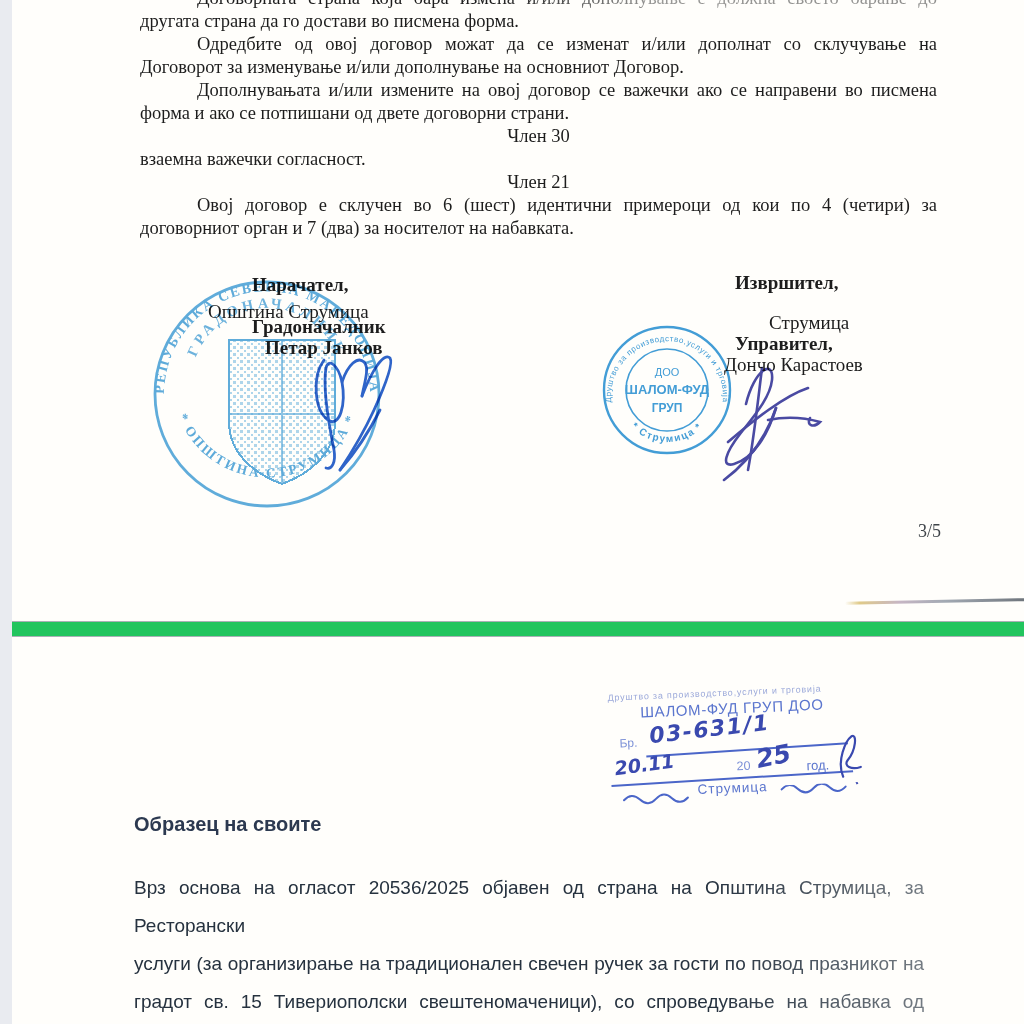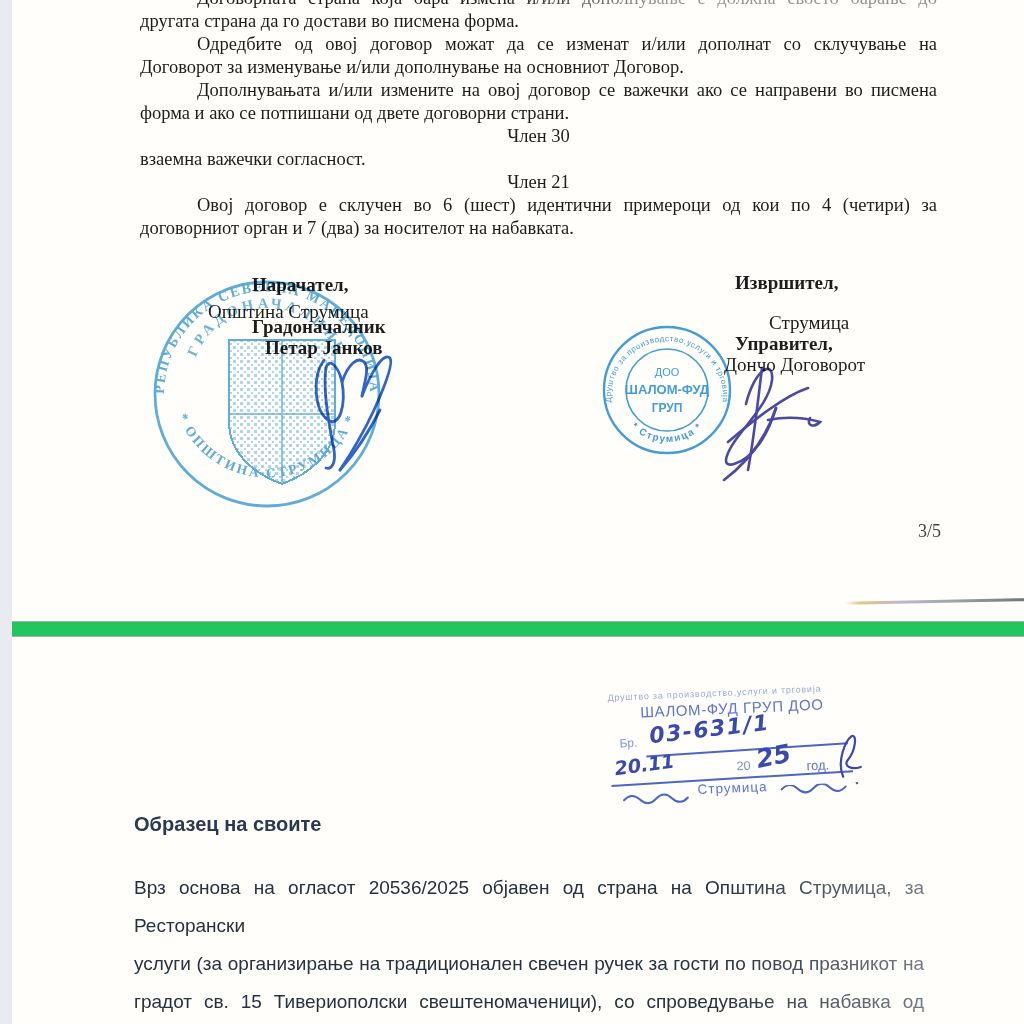--- a/index.html
+++ b/index.html
@@ -79,21 +79,21 @@
     <div class="line0-fade"></div>
 
     <div class="sig-line sig-bold" style="left:240px;top:274px;">Нарачател,</div>
     <div class="sig-line" style="left:196px;top:301px;">Општина Струмица</div>
     <div class="sig-line sig-bold" style="left:240px;top:316px;">Градоначалник</div>
     <div class="sig-line" style="left:253px;top:337px;font-weight:bold;">Петар Јанков</div>
 
     <div class="sig-line sig-bold" style="left:723px;top:272px;">Извршител,</div>
     <div class="sig-line" style="left:757px;top:312px;">Струмица</div>
     <div class="sig-line sig-bold" style="left:723px;top:333px;">Управител,</div>
-    <div class="sig-line" style="left:712px;top:354px;">Дончо Договорот</div>
+    <div class="sig-line" style="left:712px;top:354px;">Дончо Карастоев</div>
 
     <div class="stamp" style="left:137px;top:276px;opacity:.88;">
       <svg width="236" height="236" viewBox="0 0 236 236">
         <defs>
           <pattern id="stipple" width="7" height="7" patternUnits="userSpaceOnUse">
             <rect x="0" y="0" width="3" height="3" fill="#57a9dd"></rect>
             <rect x="4" y="4" width="2" height="2" fill="#57a9dd"></rect>
           </pattern>
           <path id="m-top" d="M 20,150 A 103,103 0 1 1 216,150" fill="none"></path>
           <path id="m-bot" d="M 26,130 A 95,95 0 0 0 210,130" fill="none"></path>

